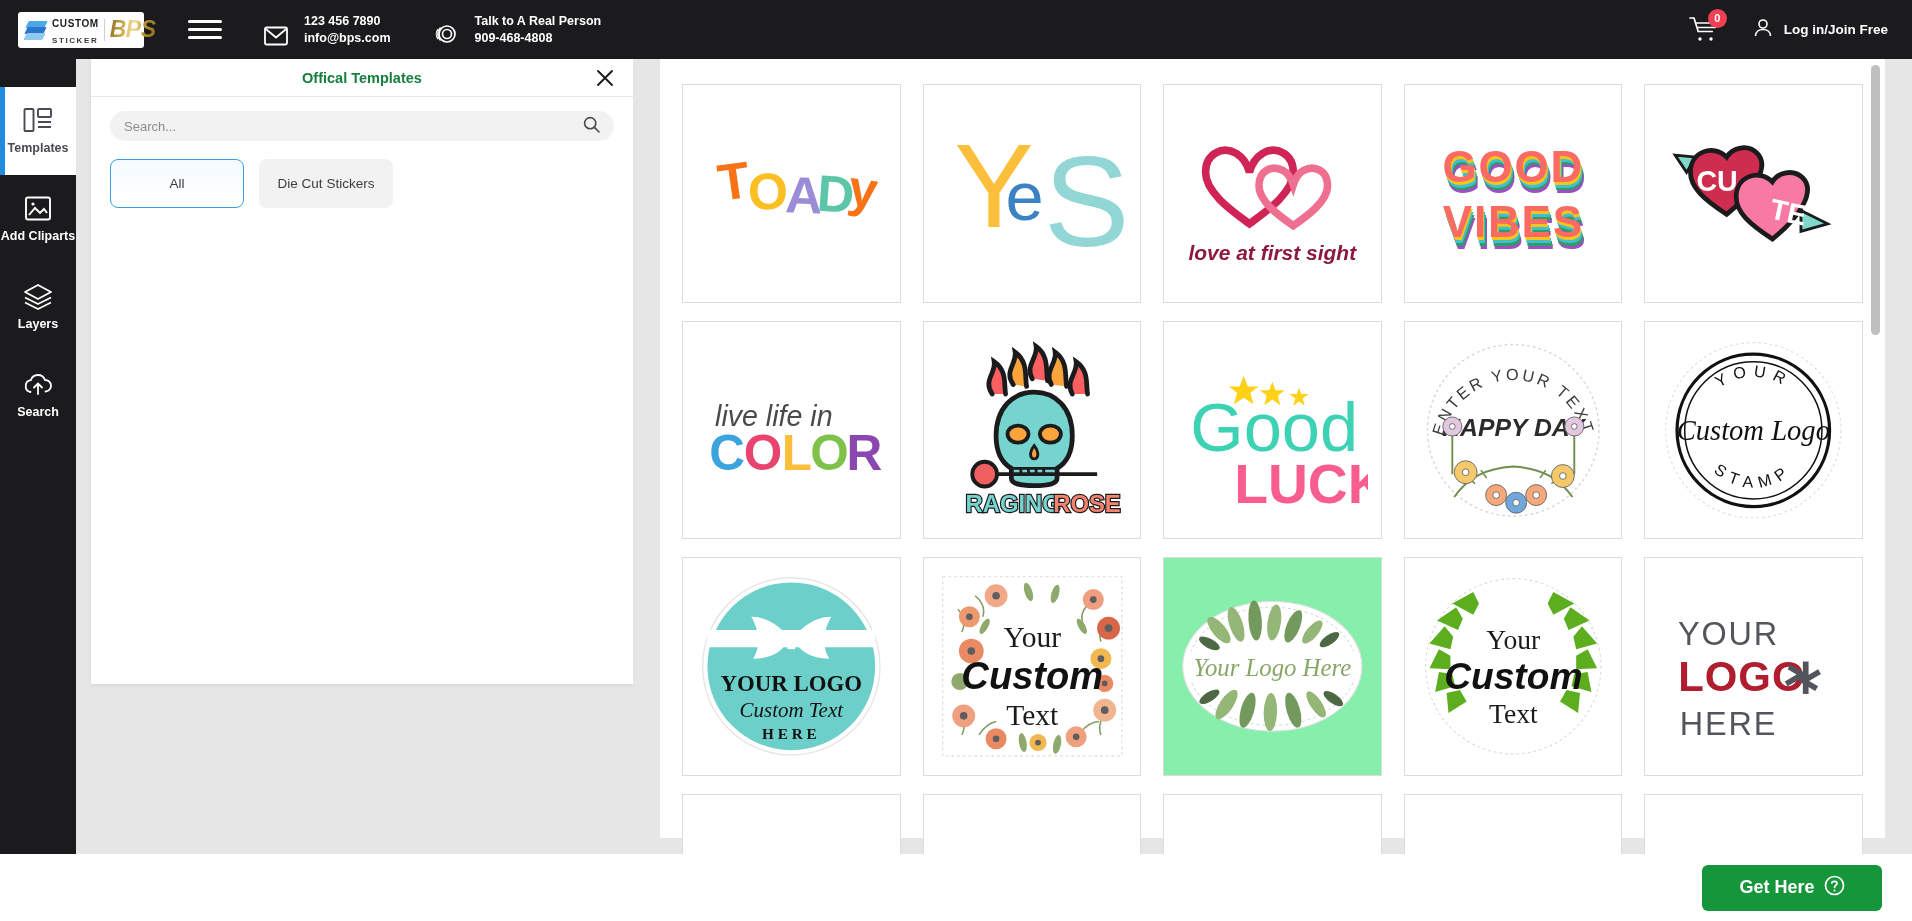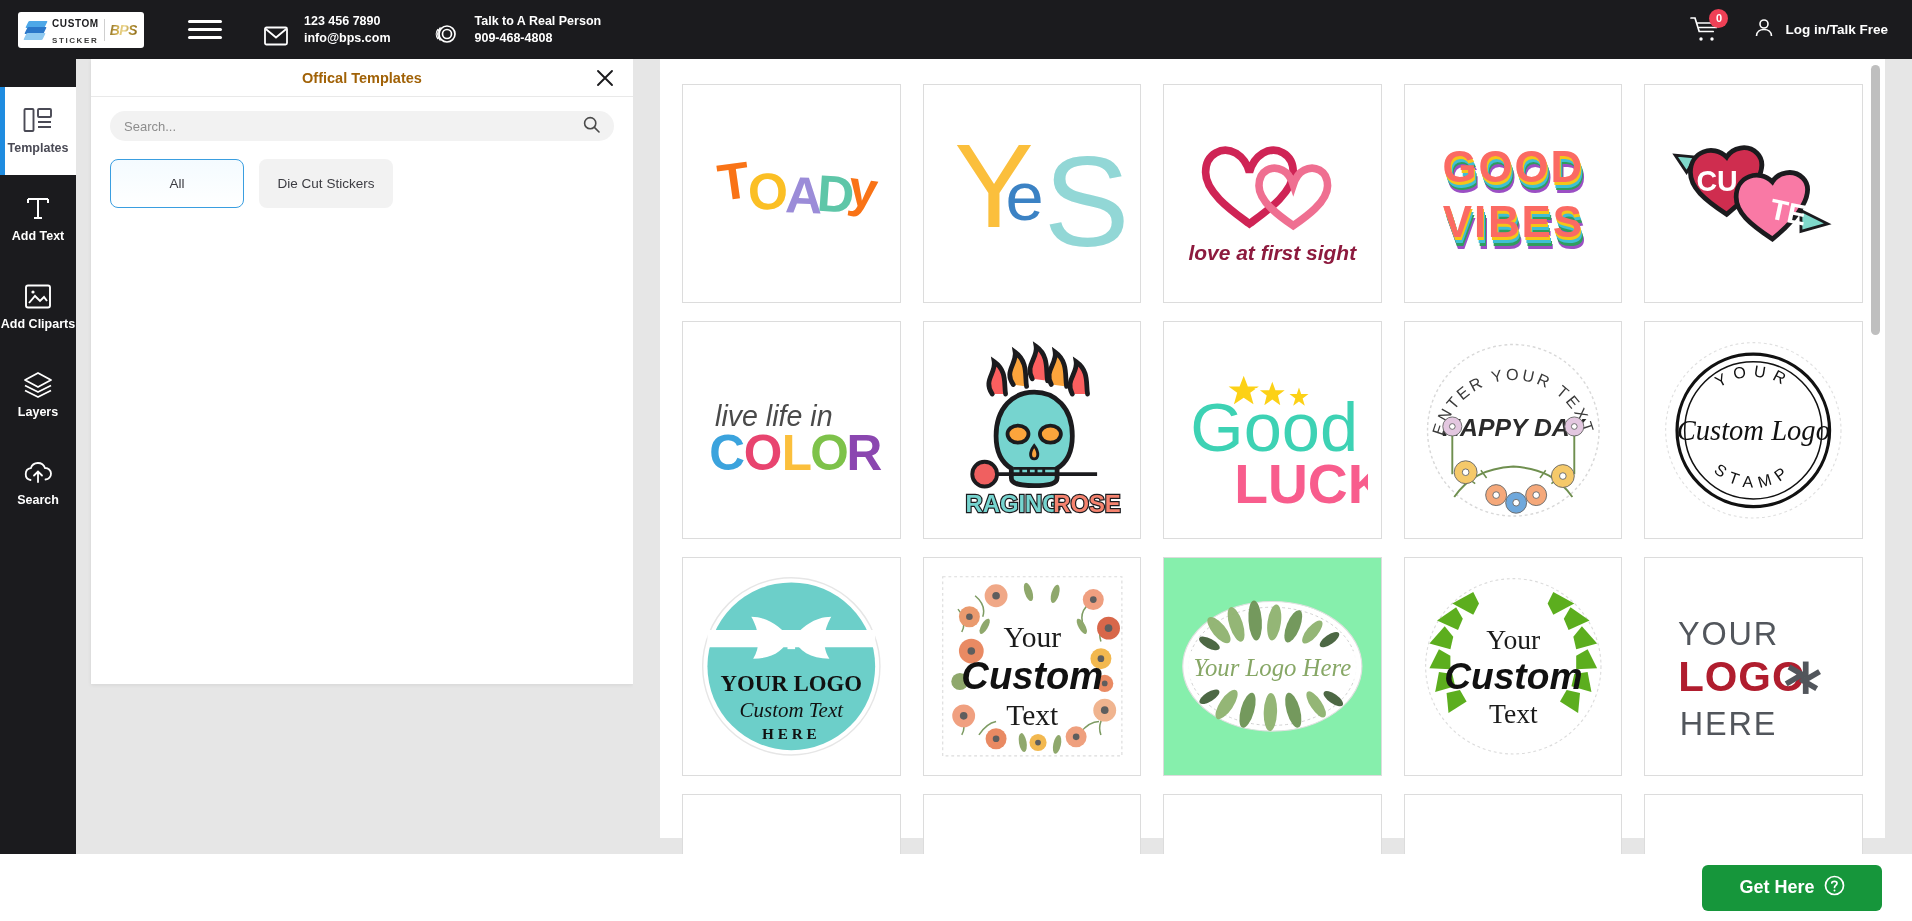--- a/index.html
+++ b/index.html
@@ -27,21 +27,21 @@
     border-radius: 1px; transform: skewX(-26deg);
   }
   .logo-mark i:nth-child(1) { top: 2px;  left: 3px; background: #4ea8e8; }
   .logo-mark i:nth-child(2) { top: 8px;  left: 2px; background: #2b77c9; }
   .logo-mark i:nth-child(3) { top: 14px; left: 1px; background: #8fc9f0; }
   .logo-txt { line-height: 1; }
   .logo-txt .l1 { font-size: 10px; font-weight: 700; letter-spacing: .6px; color: #1b1b1e; }
   .logo-txt .l2 { font-size: 8px; font-weight: 700; letter-spacing: 1.6px; color: #3a3a3a; margin-top: 2px; }
   .logo-div { width: 1px; height: 22px; background: #cfcfcf; flex: none; }
   .logo-bps {
-    font-size: 14px; font-weight: 800; font-style: italic; letter-spacing: -.5px;
+    font-size: 23px; font-weight: 800; font-style: italic; letter-spacing: -.5px;
     background: linear-gradient(100deg,#8a6a1c 0%,#d9b95c 35%,#f2e2a8 52%,#b89535 70%,#8a6a1c 100%);
     -webkit-background-clip: text; background-clip: text; color: transparent;
   }
 
   .hamburger { margin-left: 44px; width: 34px; cursor: pointer; }
   .hamburger span { display: block; height: 3px; background: #fff; border-radius: 2px; margin: 5px 0; }
 
   .hblock { display: flex; align-items: flex-end; gap: 16px; color: #fff; margin-left: 42px; }
   .hblock .txt { line-height: 1.32; font-size: 12.5px; font-weight: 600; white-space: nowrap; }
   .hblock svg { display: block; }
@@ -73,21 +73,21 @@
 
   
   .panel {
     position: absolute; top: 59px; left: 91px; width: 542px; height: 625px;
     background: #fff; box-shadow: 0 1px 4px rgba(0,0,0,.08);
   }
   .panel-head {
     position: relative; height: 38px; display: flex; align-items: center;
     justify-content: center; border-bottom: 1px solid #e9e9e9;
   }
-  .panel-title { font-size: 14.5px; font-weight: 700; color: #a16207; }
+  .panel-title { font-size: 14.5px; font-weight: 700; color: #15803d; }
   .panel-close {
     position: absolute; right: 18px; top: 50%; transform: translateY(-50%);
     cursor: pointer; width: 20px; height: 20px;
   }
   .panel-body { padding: 14px 19px 0 19px; }
   .search-wrap {
     position: relative; height: 30px; background: #f2f2f2; border-radius: 16px;
     display: flex; align-items: center; padding: 0 14px; gap: 20px;
   }
   .search-input {
@@ -212,46 +212,38 @@
         </svg>
         <span class="cart-badge">0</span>
       </div>
       <div class="login">
         <span>
           <svg width="22" height="22" viewBox="0 0 22 22" fill="none" stroke="#fff" stroke-width="1.6">
             <circle cx="11" cy="7" r="4"></circle>
             <path d="M3.5 19 C3.5 14.5 7 12.5 11 12.5 C15 12.5 18.5 14.5 18.5 19"></path>
           </svg>
         </span>
-        <span>Log in/Talk Free</span>
+        <span>Log in/Join Free</span>
       </div>
     </div>
   </div>
 
   <div class="rail">
 
     <div class="rail-item active">
       <span>
         <svg width="30" height="27" viewBox="0 0 30 27" fill="none" stroke="#4a4a55" stroke-width="1.9">
           <rect x="1.5" y="2" width="9" height="22" rx="1"></rect>
           <rect x="15" y="2" width="13" height="8" rx="1"></rect>
           <path d="M15 15 h13 M15 20 h13"></path>
         </svg>
       </span>
       <span>Templates</span>
     </div>
 
-    <div class="rail-item">
-      <span>
-        <svg width="28" height="27" viewBox="0 0 28 27" fill="none" stroke="#fff" stroke-width="2">
-          <path d="M4 4 h20 M4 4 v4 M24 4 v4 M14 4 v19 M10 23 h8"></path>
-        </svg>
-      </span>
-      <span>Add Text</span>
-    </div>
 
     <div class="rail-item">
       <span>
         <svg width="28" height="27" viewBox="0 0 28 27" fill="none" stroke="#fff" stroke-width="1.9">
           <rect x="2" y="2.5" width="24" height="22" rx="2"></rect>
           <circle cx="9" cy="9" r="1.6" fill="#fff" stroke="none"></circle>
           <path d="M5 20 L11 13 L16 18 L20 14 L23 18"></path>
         </svg>
       </span>
       <span>Add Cliparts</span>

